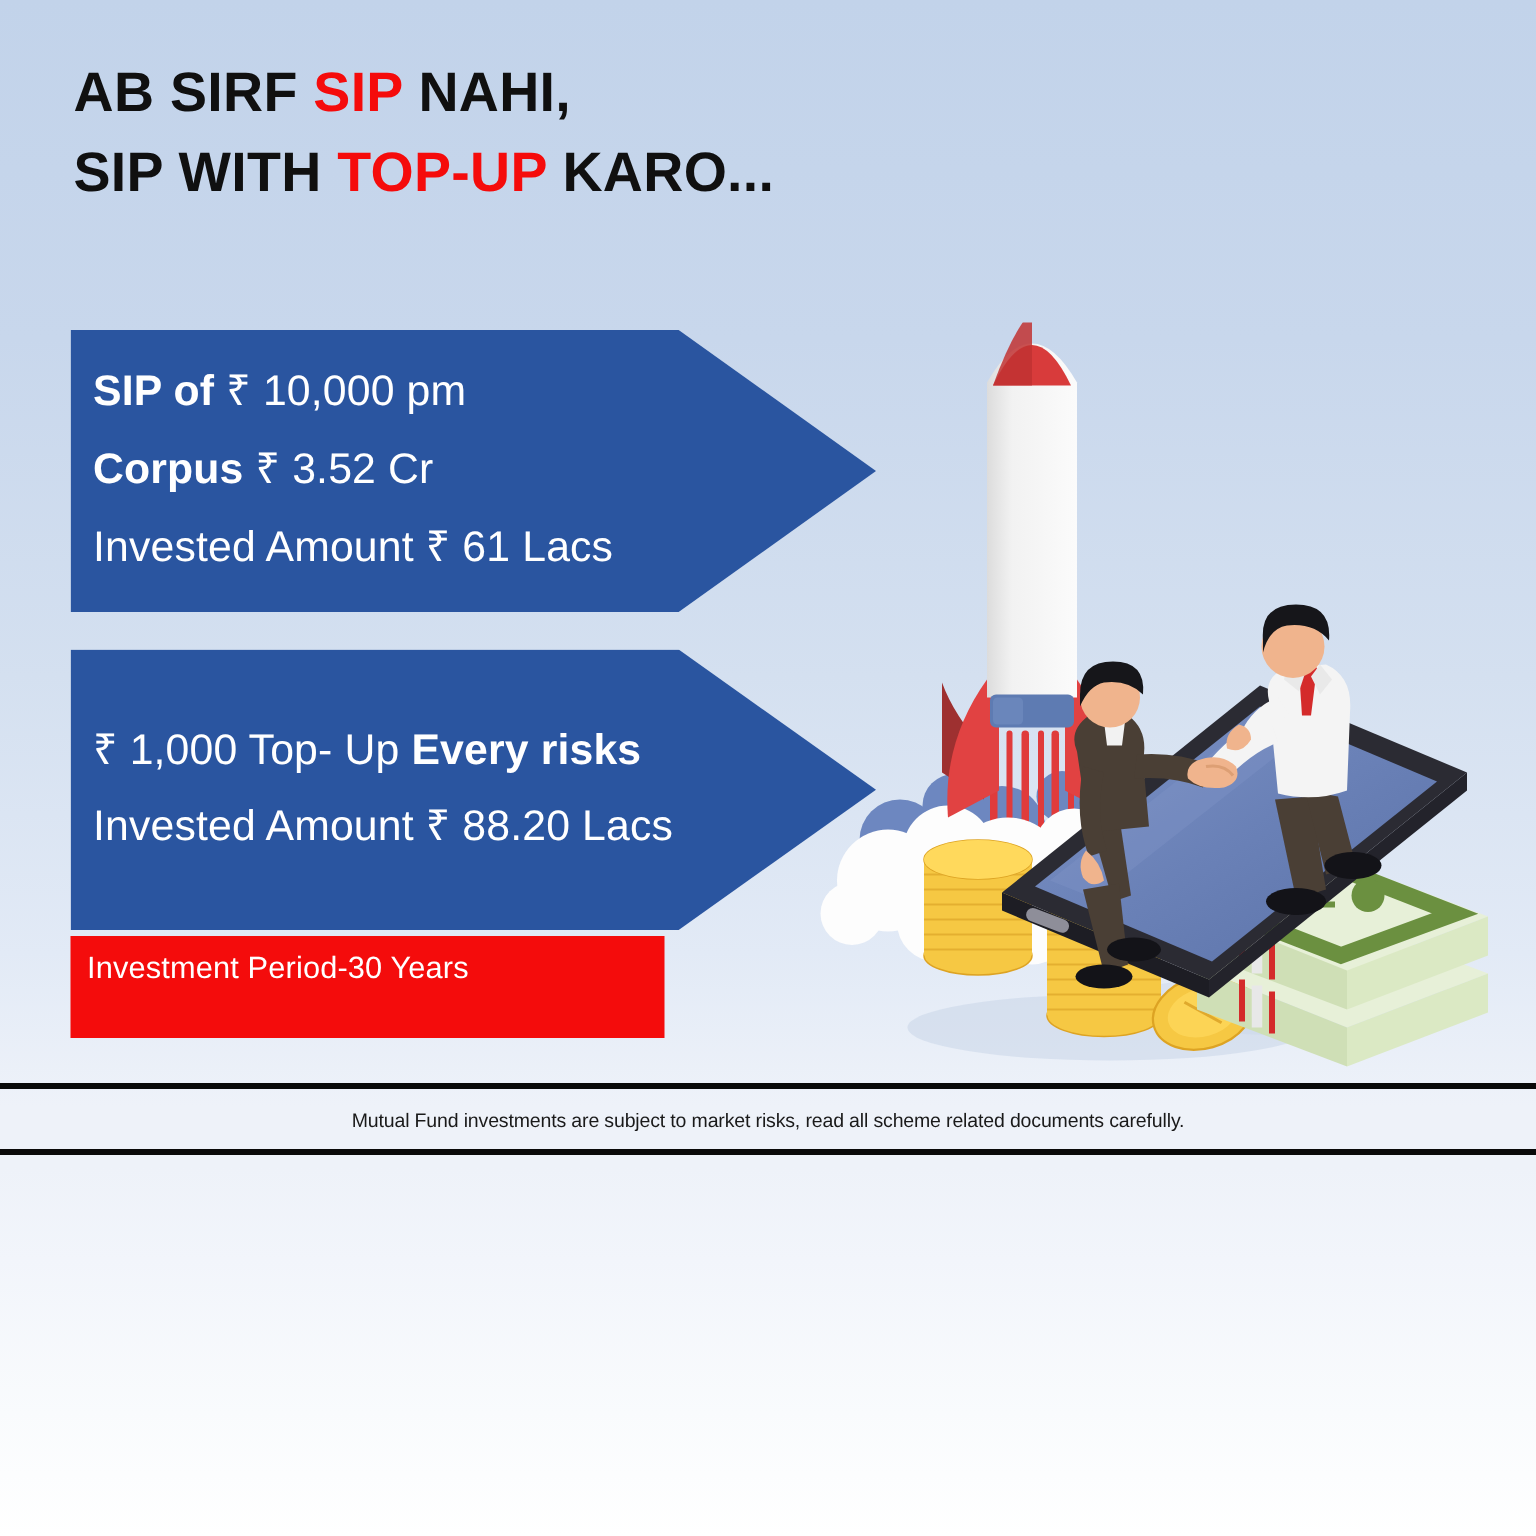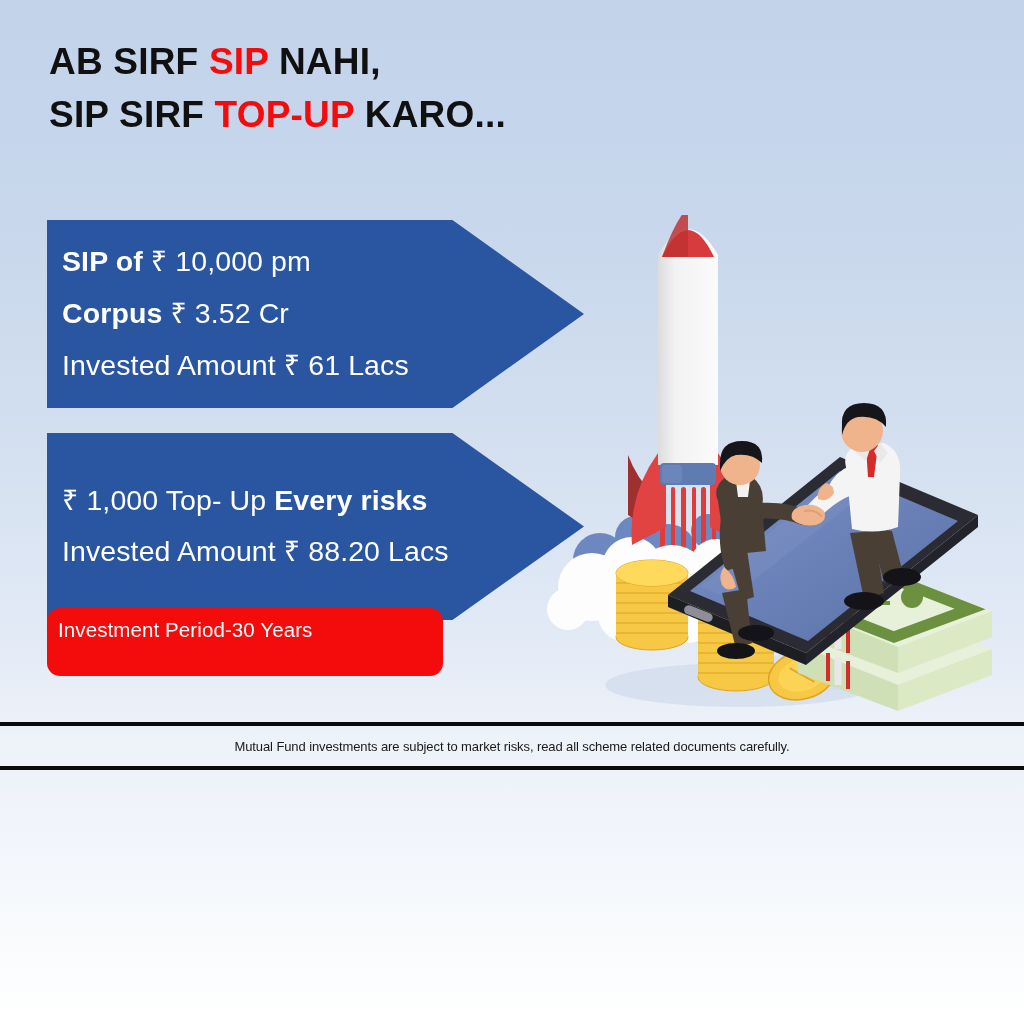--- a/index.html
+++ b/index.html
@@ -74,26 +74,25 @@
     line-height:1.82;
     white-space:nowrap;
     letter-spacing:0.1px;
   }
   .bline b { font-weight:bold; }
 
   
   .note-box {
     position:absolute;
     left:47px;
-    top:608px;
+    top:624px;
     width:396px;
     height:68px;
     background:#f40c0c;
     padding:8px 0 0 11px;
-    border-radius:13px;
   }
   .note-line {
     color:#ffffff;
     font-size:20.5px;
     line-height:1.33;
     white-space:nowrap;
     letter-spacing:0.1px;
   }
 
   
@@ -133,21 +132,21 @@
 </head>
 <body>
 
 <div id="poster">
 
   <div class="headline">
     <div class="line">
       <span>AB SIRF </span><span class="accent">SIP</span><span> NAHI,</span>
     </div>
     <div class="line">
-      <span>SIP SIRF </span><span class="accent">TOP-UP</span><span> KARO...</span>
+      <span>SIP WITH </span><span class="accent">TOP-UP</span><span> KARO...</span>
     </div>
   </div>
 
   <div class="banner banner-1">
     <div class="banner-lines">
       <div class="bline">
         <b>SIP of</b><span> ₹ 10,000 pm</span>
       </div>
       <div class="bline">
         <b>Corpus</b><span> ₹ 3.52 Cr</span>

